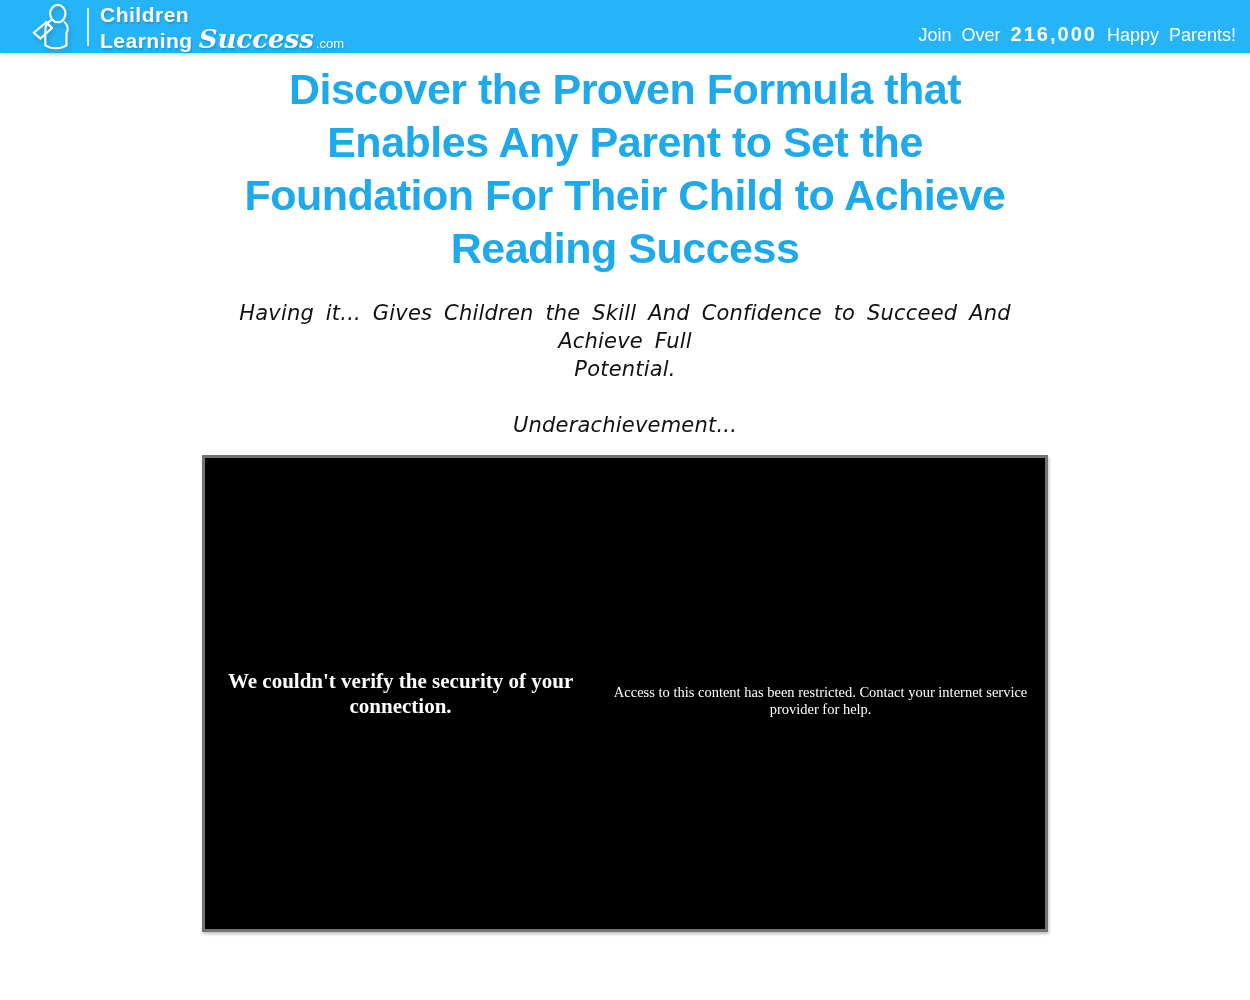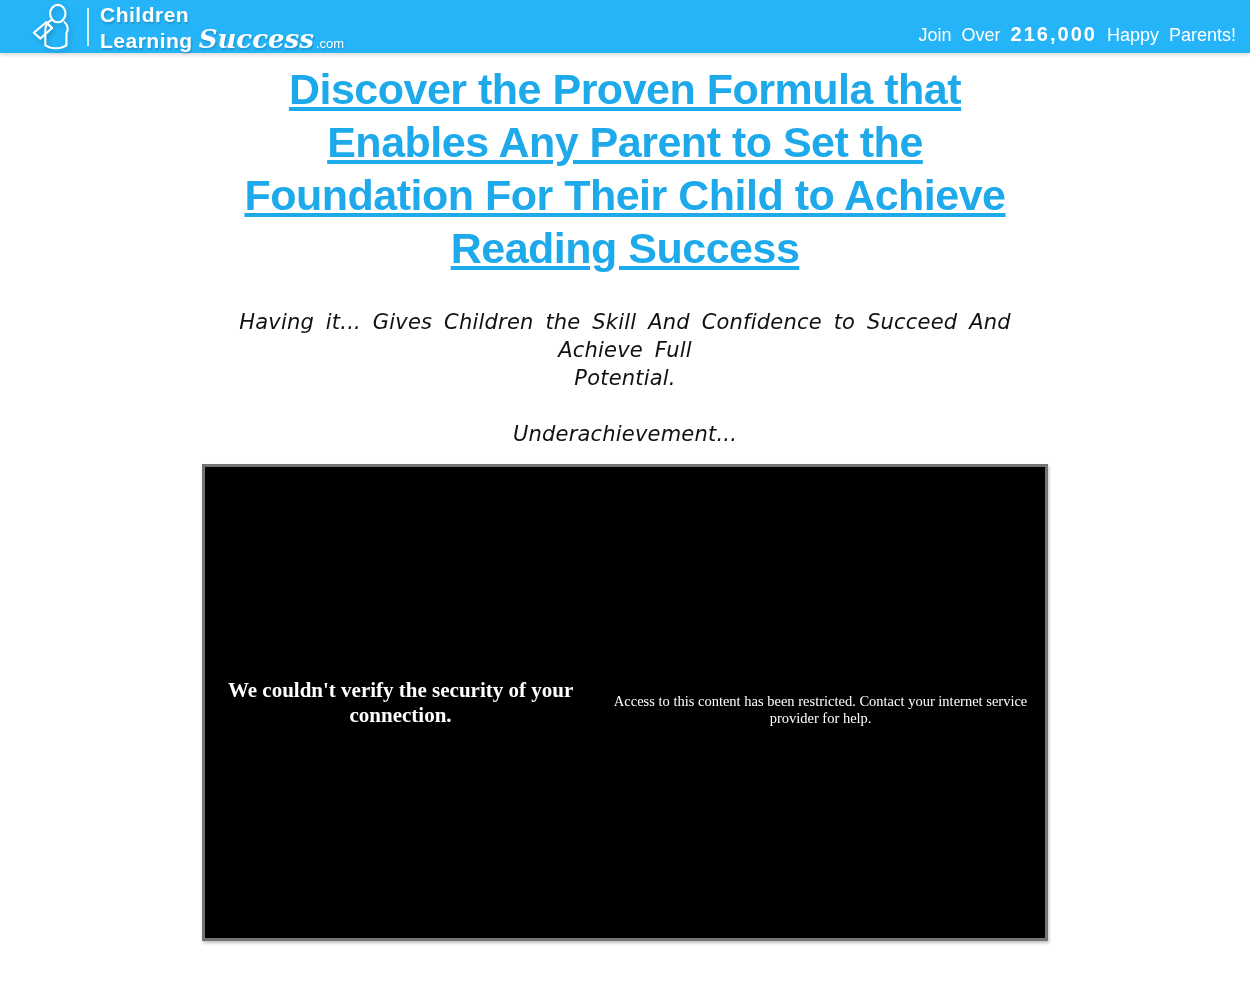--- a/index.html
+++ b/index.html
@@ -85,35 +85,34 @@
     margin: 0 auto;
     text-align: center;
   }
   h1.page-title {
     margin-top: 10px;
     color: var(--heading-text, #1ea9ea);
     font-size: 43px;
     line-height: 53px;
     font-weight: bold;
     letter-spacing: -0.5px;
-    text-decoration: underline;
   }
   h1.page-title span { display: block; }
 
   .subtitle {
     font-family: "DejaVu Sans", sans-serif;
     font-style: italic;
     font-size: 21px;
     line-height: 28px;
     color: var(--subtitle-text, #111111);
     word-spacing: 5px;
     letter-spacing: 0.2px;
   }
   .subtitle span { display: block; }
-  .subtitle-1 { margin-top: 33px; }
+  .subtitle-1 { margin-top: 24px; }
   .subtitle-2 { margin-top: 28px; }
 
   
   .video-player {
     margin-top: 16px;
     width: 846px;
     height: 477px;
     background: var(--video-bg, #000000);
     border: 3px solid #737373;
     box-shadow: 1px 2px 3px rgba(0,0,0,0.25);

